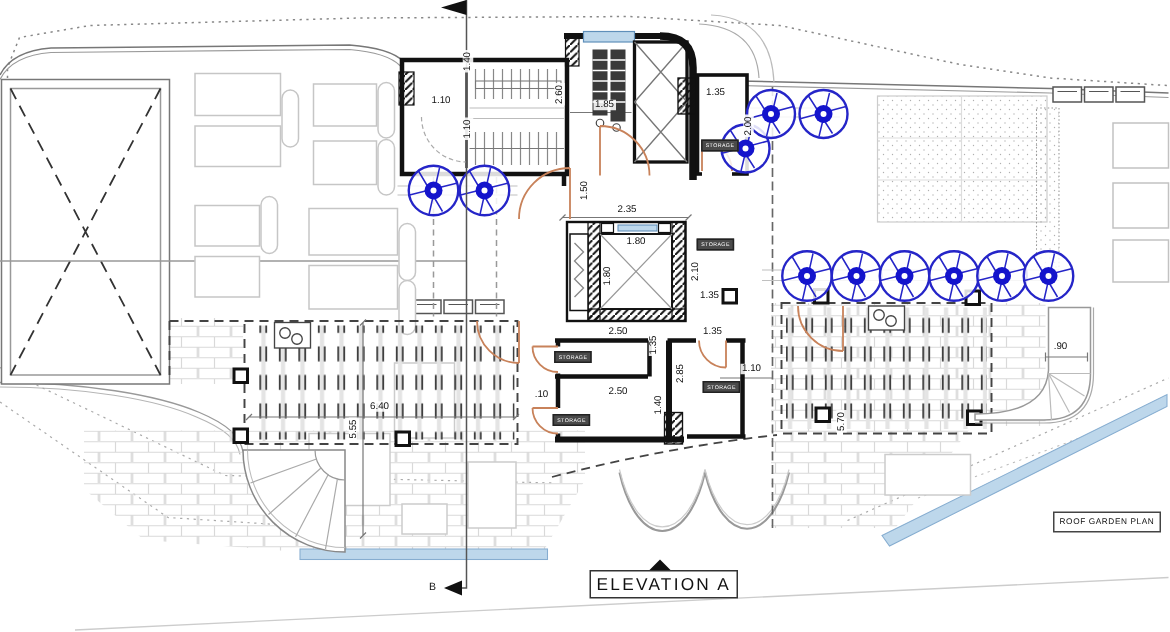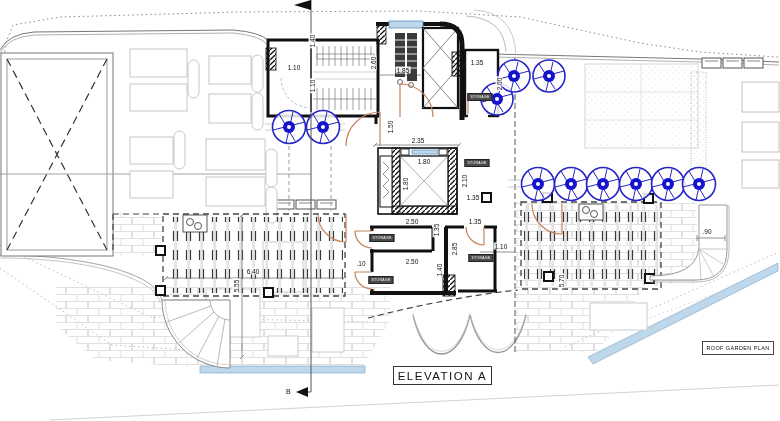--- a/index.html
+++ b/index.html
@@ -5,21 +5,21 @@
   html,body{margin:0;padding:0;background:#fff;}
   #stage{position:relative;width:780px;height:421px;background:#fff;overflow:hidden;
          font-family:"Liberation Sans",sans-serif;}
   #plan-svg{position:absolute;left:0;top:0;z-index:1;}
   .dim{position:absolute;font-size:6.5px;color:#111;background:rgba(255,255,255,.88);
        padding:0 1px;transform:translate(-50%,-50%);white-space:nowrap;z-index:5;line-height:7px;}
   .dim.rot{transform:translate(-50%,-50%) rotate(-90deg);}
   .badge{position:absolute;font-size:3.5px;line-height:4px;color:#fff;background:#4a4a4a;
          border:0.5px solid #222;padding:1px 2px;letter-spacing:.3px;
          transform:translate(-50%,-50%);z-index:5;white-space:nowrap;}
-  .elev-box{position:absolute;left:393px;top:366px;width:97px;height:17px;border:1.5px solid #333;
+  .elev-box{position:absolute;left:393px;top:380px;width:97px;height:17px;border:1.5px solid #333;
          background:#fff;display:flex;align-items:center;justify-content:center;
          font-size:11.5px;letter-spacing:1.5px;color:#111;z-index:6;}
   .elev-tri{position:absolute;left:431px;top:373px;width:0;height:0;z-index:6;
          border-left:9px solid transparent;border-right:9px solid transparent;
          border-bottom:9px solid #111;}
   .plan-box{position:absolute;left:702px;top:341px;width:70px;height:12px;border:1px solid #444;
          background:#fff;display:flex;align-items:center;justify-content:center;
          font-size:5.5px;letter-spacing:.4px;color:#111;z-index:6;}
   .bmark{position:absolute;left:286px;top:388px;font-size:7px;color:#111;z-index:6;}
 </style>

